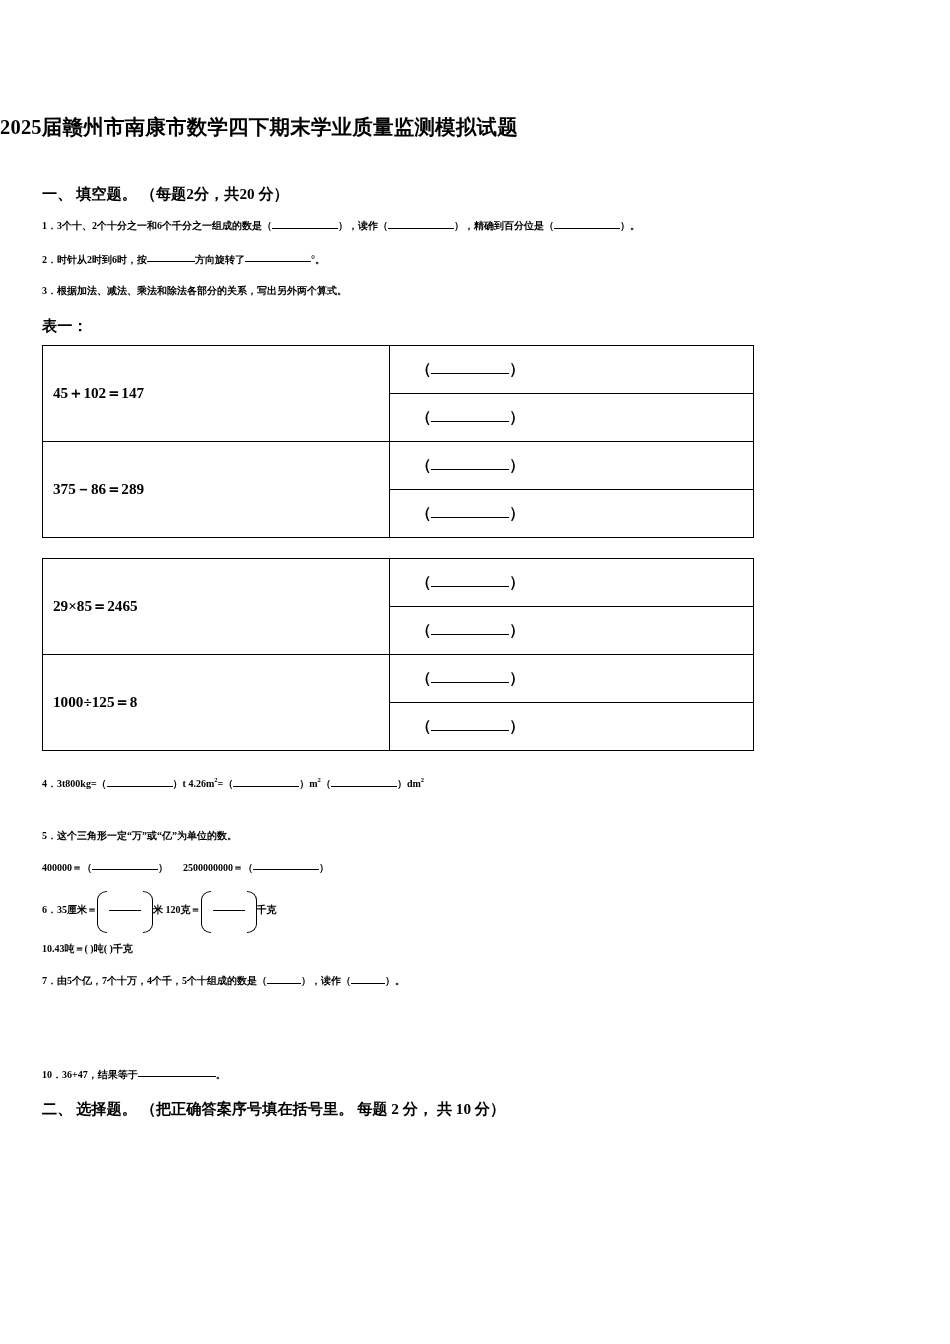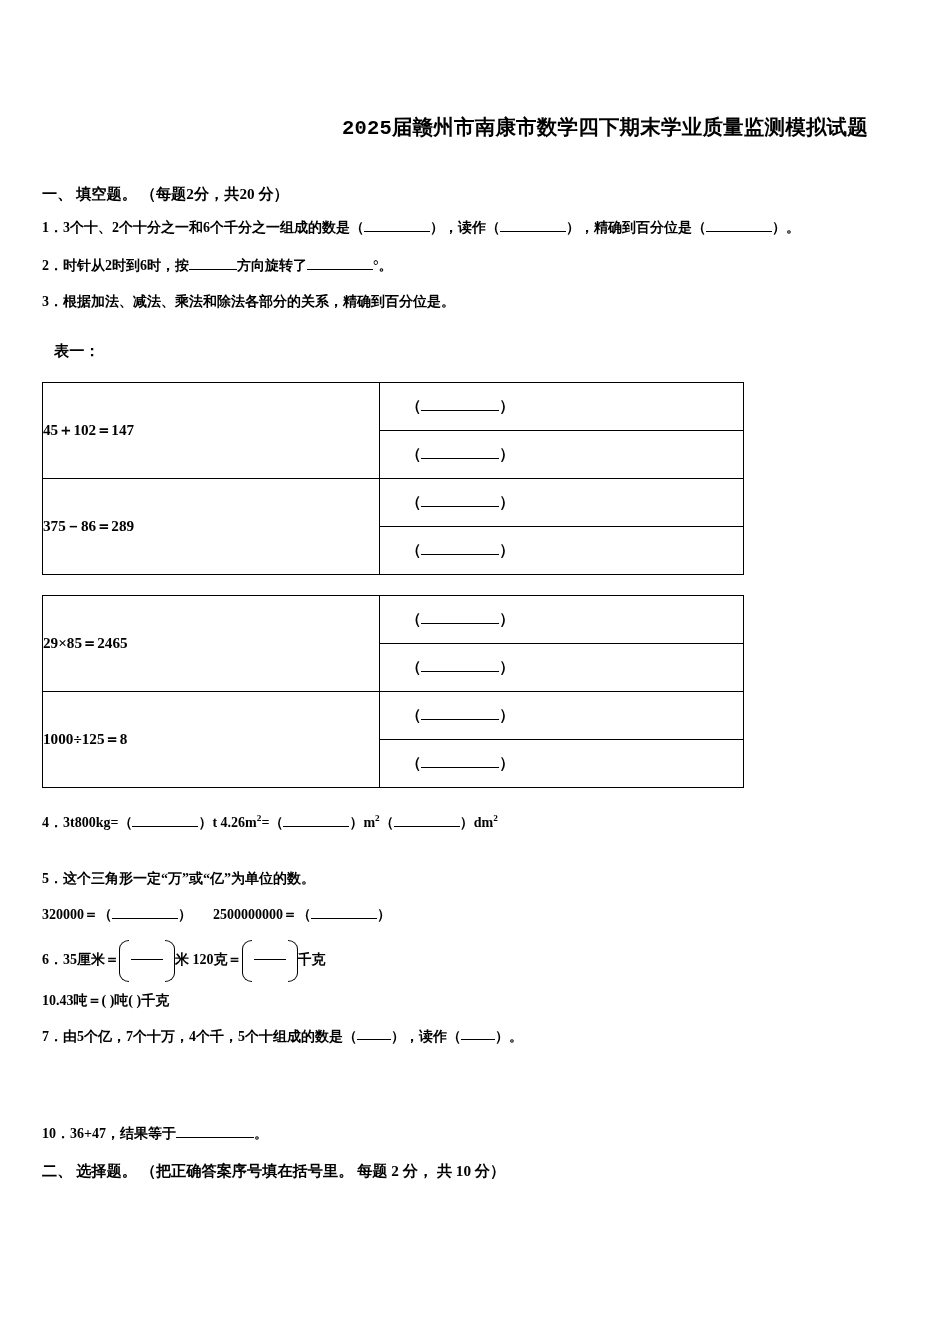--- a/index.html
+++ b/index.html
@@ -20,25 +20,25 @@
     width: 950px;
     height: 1344px;
     padding: 0;
     box-sizing: border-box;
   }
   .doc-title {
     position: absolute;
     top: 113px;
     left: 0;
     width: 868px;
-    text-align: right;
+    text-align: left;
     font-size: 20.5px;
     font-weight: bold;
     letter-spacing: 0.2px;
-    font-family: Liberation Mono, monospace;
+    font-family: Liberation Serif, serif;
   }
   .content {
     position: absolute;
     left: 42px;
     top: 184px;
     width: 866px;
   }
   .section-head {
     font-size: 15.2px;
     font-weight: bold;
@@ -63,31 +63,32 @@
     font-size: 15.2px;
     font-weight: bold;
   }
   .tbl td {
     border: 1px solid #000;
     padding: 0;
     vertical-align: middle;
   }
   .tbl td.eq {
     width: 336px;
+    padding-left: 10px;
     height: 94px;
   }
   .tbl td.ans {
     width: 337px;
     height: 47px;
     padding-left: 26px;
   }
   .tbl-label {
     font-size: 15.2px;
     font-weight: bold;
-    margin: 12px;
+    margin: 0;
   }
   .frac-paren {
     display: inline-block;
     vertical-align: middle;
     position: relative;
     height: 40px;
     width: 56px;
   }
   .frac-paren .pl, .frac-paren .pr {
     position: absolute;
@@ -110,21 +111,21 @@
   }
   .frac-paren .bar {
     position: absolute;
     left: 12px;
     right: 12px;
     top: 19px;
     border-top: 1.8px solid #000;
   }
   sup.unit { font-size: 0.66em; vertical-align: super; }
   sub.idx { font-size: 0.66em; vertical-align: sub; }
-  .q-line { font-size: 14px; font-weight: bold; line-height: 1.0; }
+  .q-line { font-size: 10px; font-weight: bold; line-height: 1.0; }
 </style>
 </head>
 <body>
 
 <div class="page">
 
   <div class="doc-title">2025届赣州市南康市数学四下期末学业质量监测模拟试题</div>
 
   <div class="content">
 
@@ -135,21 +136,21 @@
       <span>1．</span><span>3个十、2个十分之一和6个千分之一组成的数是（</span><span class="blank-l"></span><span>），读作（</span><span class="blank-l"></span><span>），精确到百分位是（</span><span class="blank-l"></span><span>）。</span>
     </div>
     <div class="spacer-22"></div>
 
     <div class="q-line">
       <span>2．</span><span>时针从2时到6时，按</span><span class="blank-m"></span><span>方向旋转了</span><span class="blank-l"></span><span>°。</span>
     </div>
     <div class="spacer-22"></div>
 
     <div class="q-line">
-      <span>3．</span><span>根据加法、减法、乘法和除法各部分的关系，精确到百分位是。</span>
+      <span>3．</span><span>根据加法、减法、乘法和除法各部分的关系，写出另外两个算式。</span>
     </div>
     <div class="spacer-20"></div>
 
     <div class="tbl-label">表一：</div>
     <div class="spacer-8"></div>
 
     <table class="tbl">
       <tbody>
         <tr>
           <td class="eq" rowspan="2">45＋102＝147</td>
@@ -214,21 +215,21 @@
     <div class="spacer-20"></div>
 
     <div class="spacer-22"></div>
 
     <div class="q-line">
       <span>5．</span><span>这个三角形一定“万”或“亿”为单位的数。</span>
     </div>
     <div class="spacer-20"></div>
 
     <div class="q-line">
-      <span>320000＝（</span><span class="blank-l"></span><span>）</span>&nbsp;&nbsp;&nbsp;&nbsp;&nbsp;&nbsp;<span>2500000000＝（</span><span class="blank-l"></span><span>）</span>
+      <span>400000＝（</span><span class="blank-l"></span><span>）</span>&nbsp;&nbsp;&nbsp;&nbsp;&nbsp;&nbsp;<span>2500000000＝（</span><span class="blank-l"></span><span>）</span>
     </div>
     <div class="spacer-16"></div>
 
     <div class="q-line" style="line-height:44px;">
       <span>6．</span><span>35厘米＝</span><span class="frac-paren"><span class="pl"></span><span class="bar"></span><span class="pr"></span></span><span>米 120克＝</span><span class="frac-paren"><span class="pl"></span><span class="bar"></span><span class="pr"></span></span><span>千克</span>
     </div>
     <div class="spacer-12"></div>
 
     <div class="q-line">10.43吨＝( )吨( )千克</div>
     <div class="spacer-20"></div>

